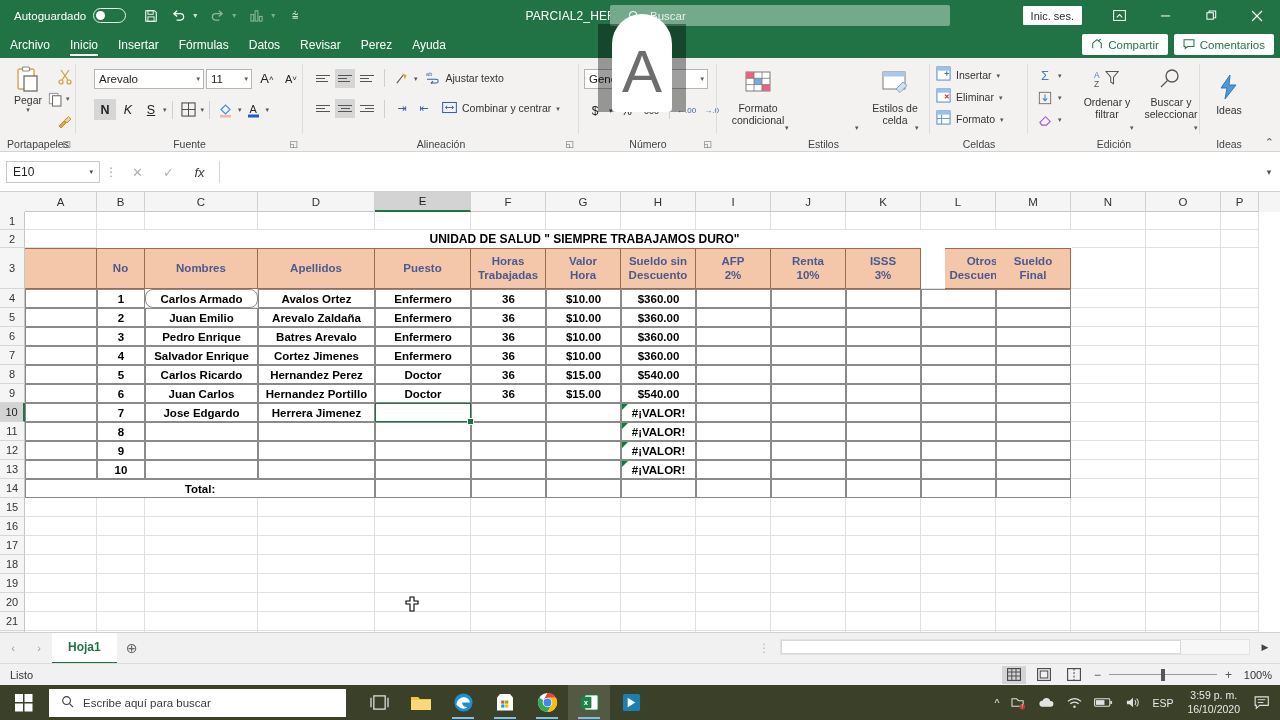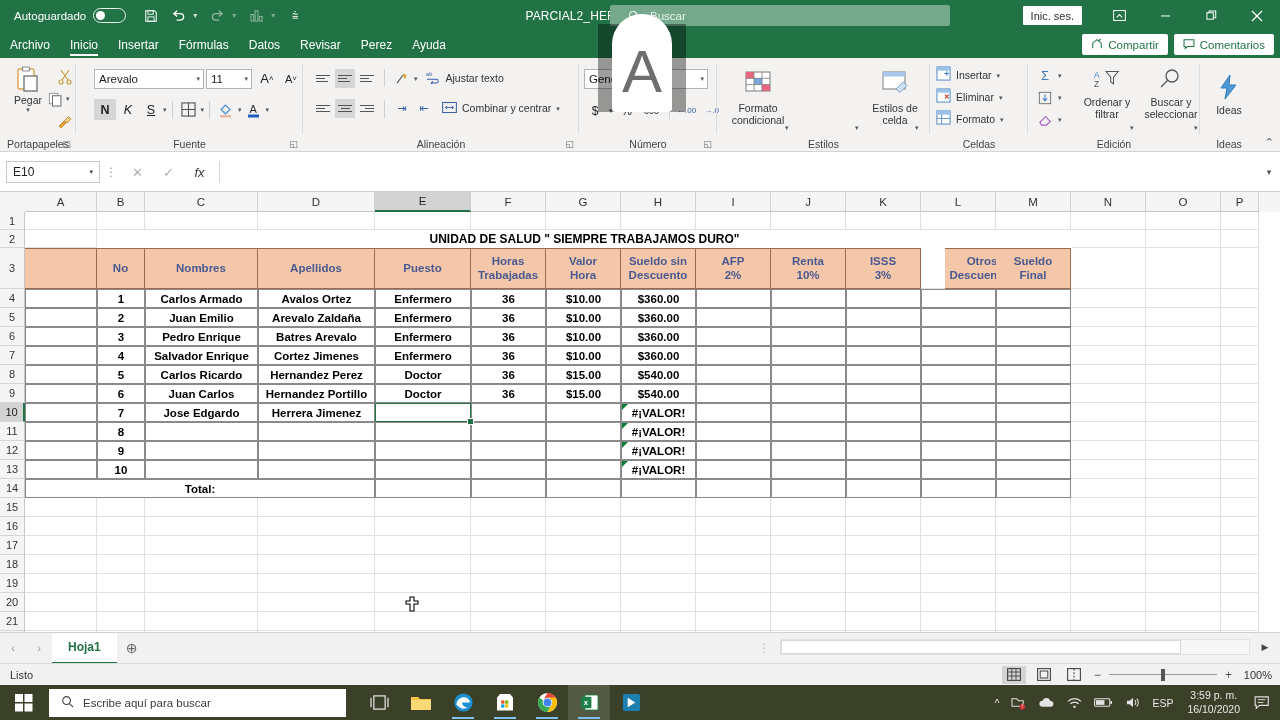--- a/index.html
+++ b/index.html
@@ -1159,21 +1159,21 @@
         </div>
         <div class="gridcell tbl-hdr" style="left: 996px; top: 56px; width: 75px; height: 41px;">
           <span>Sueldo</span>
           <span>Final</span>
         </div>
         <div class="gridcell tbl-hdr" style="left: 25px; top: 56px; width: 72px; height: 41px;"></div>
       </div>
 
     <div id="tbl-body">
         <div class="gridcell tbl-cell" style="left: 97px; top: 97px; width: 48px; height: 19px; position: absolute;">1</div>
-        <div class="gridcell tbl-cell" style="left: 145px; top: 97px; width: 113px; height: 19px; position: absolute;">Carlos Armado</div>
+        <div class="gridcell tbl-cell" style="left: 145px; top: 97px; width: 113px; height: 19px; position: absolute; border-radius: 8px;">Carlos Armado</div>
         <div class="gridcell tbl-cell" style="left: 258px; top: 97px; width: 117px; height: 19px; position: absolute;">Avalos Ortez</div>
         <div class="gridcell tbl-cell" style="left: 375px; top: 97px; width: 96px; height: 19px; position: absolute;">Enfermero</div>
         <div class="gridcell tbl-cell" style="left: 471px; top: 97px; width: 75px; height: 19px; position: absolute;">36</div>
         <div class="gridcell tbl-cell" style="left: 546px; top: 97px; width: 75px; height: 19px; position: absolute;">$10.00</div>
         <div class="gridcell tbl-cell" style="left: 621px; top: 97px; width: 75px; height: 19px; position: absolute;">$360.00</div>
         <div class="gridcell tbl-cell" style="left: 696px; top: 97px; width: 75px; height: 19px; position: absolute;"></div>
         <div class="gridcell tbl-cell" style="left: 771px; top: 97px; width: 75px; height: 19px; position: absolute;"></div>
         <div class="gridcell tbl-cell" style="left: 846px; top: 97px; width: 75px; height: 19px; position: absolute;"></div>
         <div class="gridcell tbl-cell" style="left: 921px; top: 97px; width: 75px; height: 19px; position: absolute;"></div>
         <div class="gridcell tbl-cell" style="left: 996px; top: 97px; width: 75px; height: 19px; position: absolute;"></div>

